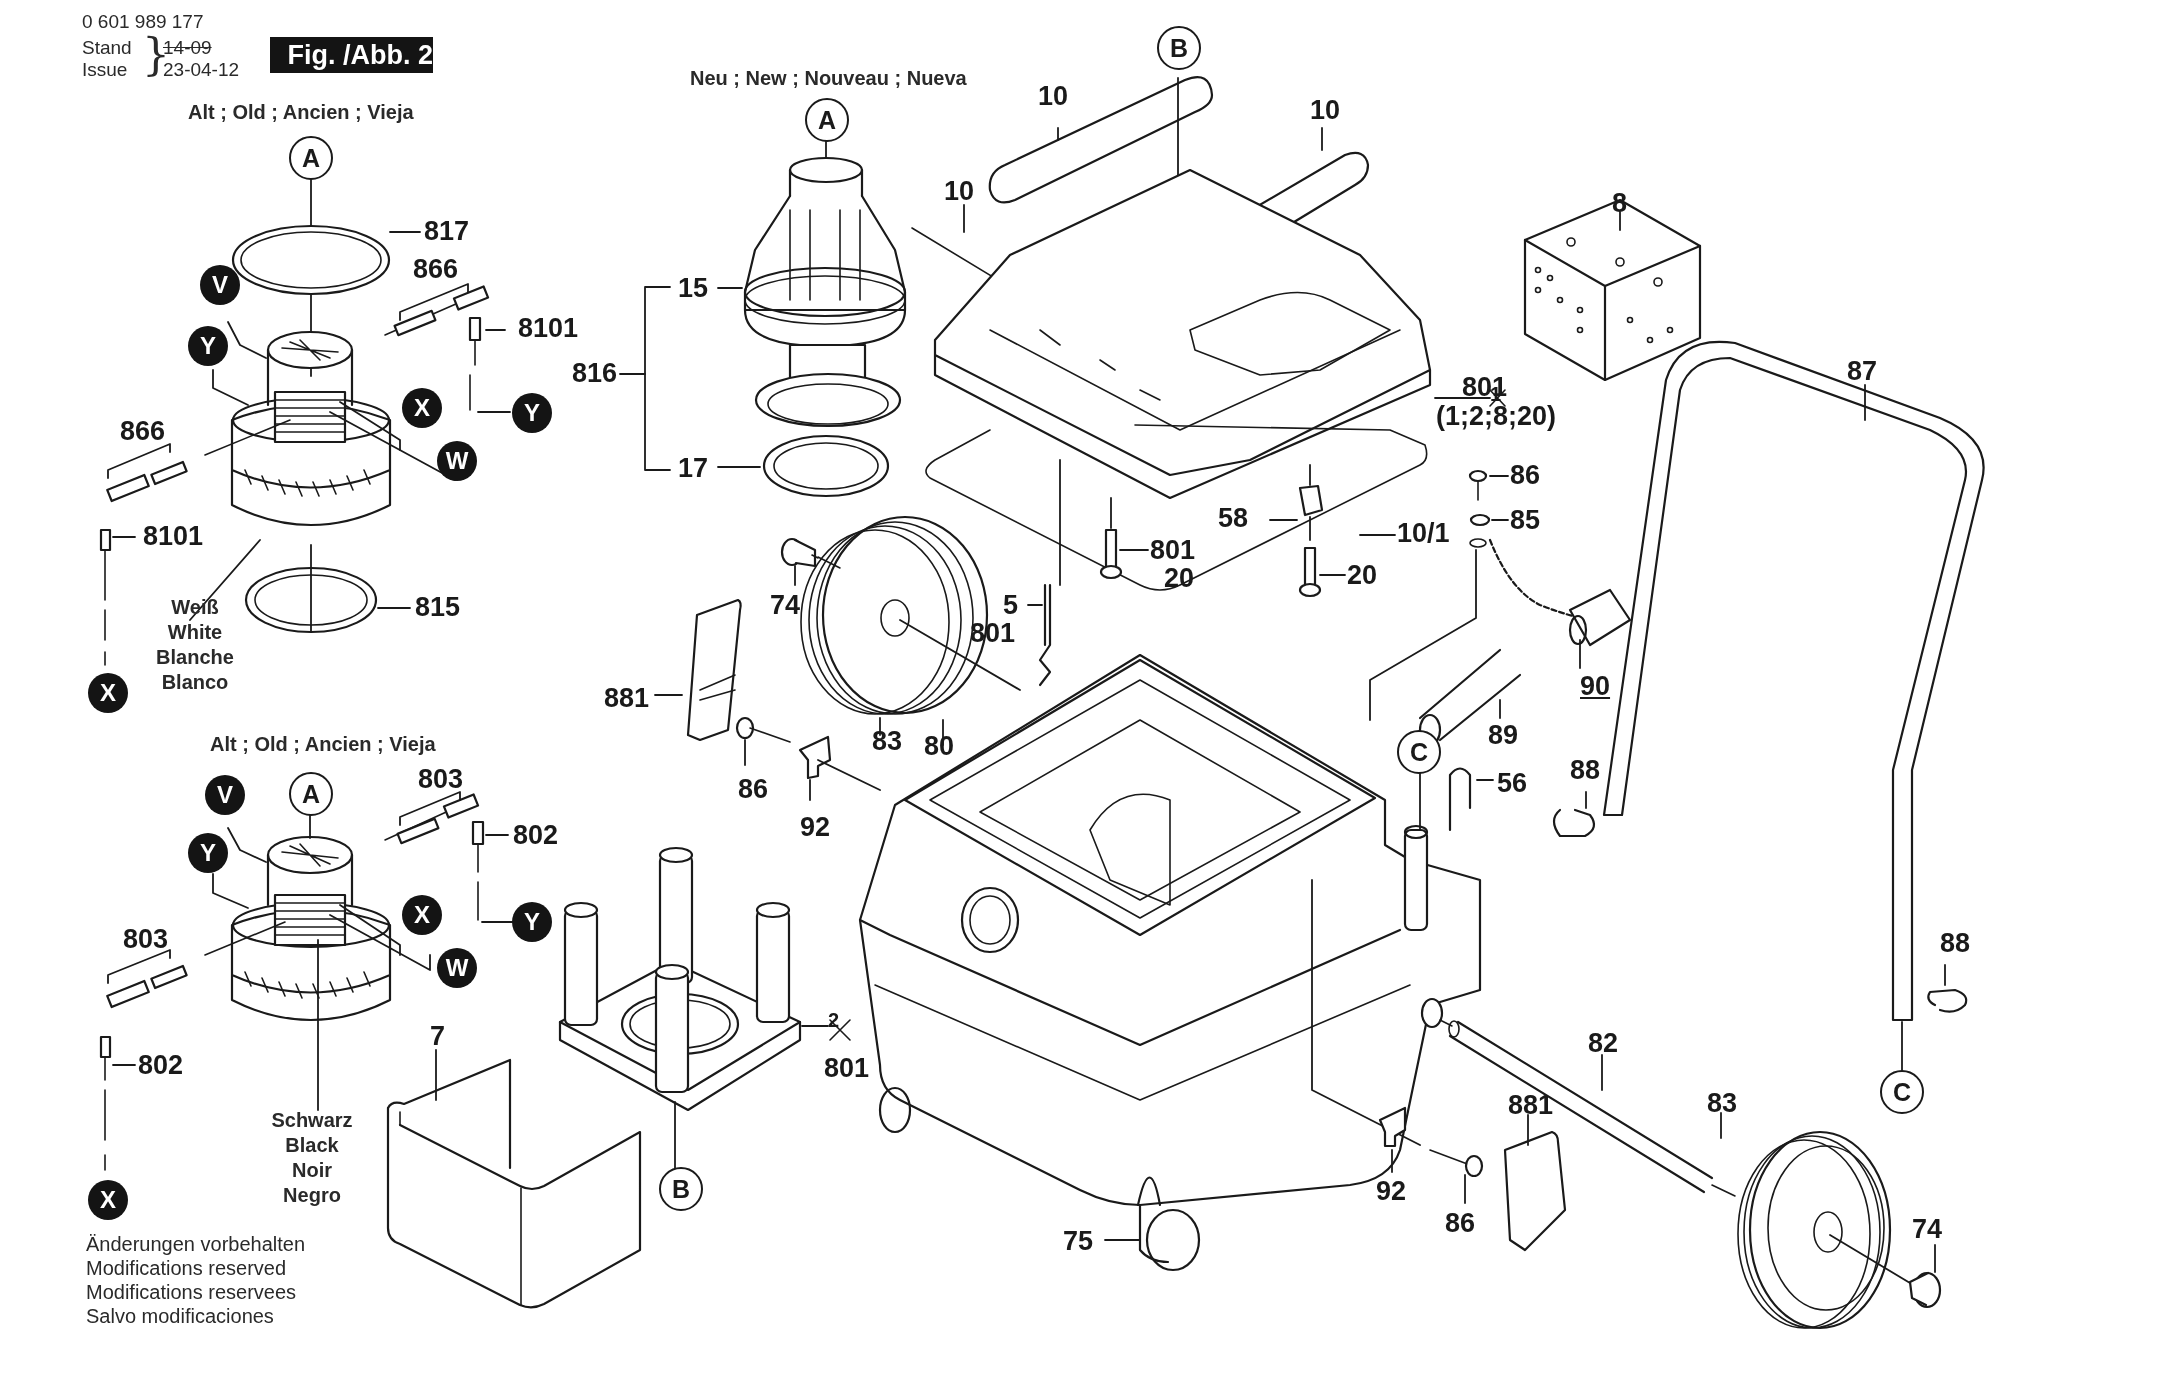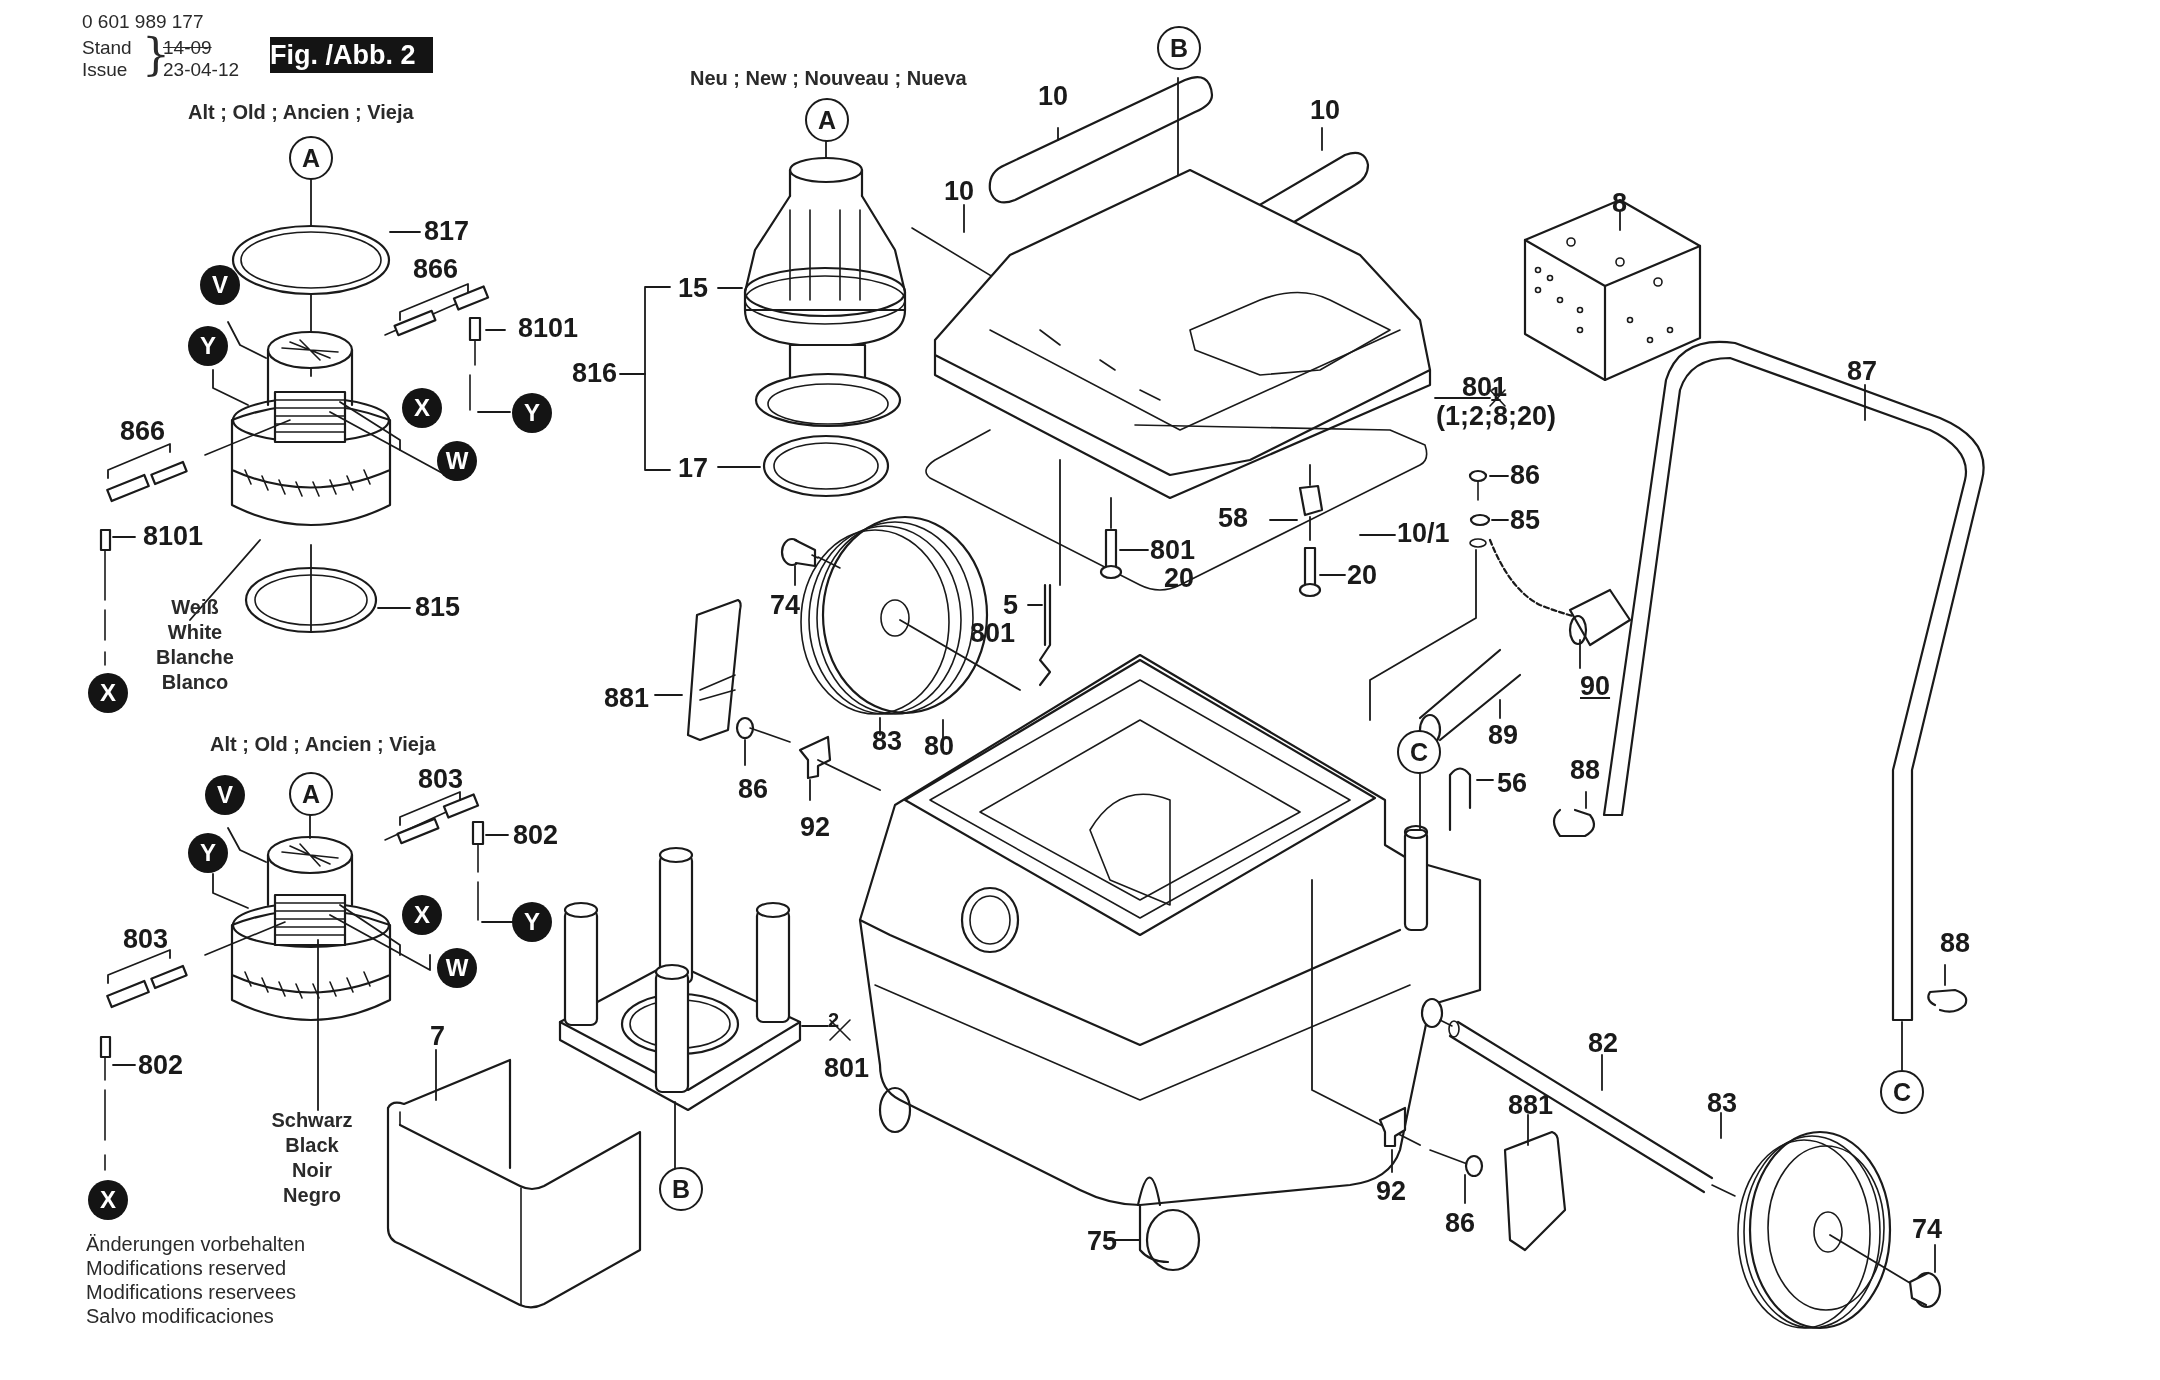--- a/index.html
+++ b/index.html
@@ -10,21 +10,21 @@
   svg.art .thin { stroke-width:1.6; }
   svg.art .lead { stroke-width:1.8; }
   svg.art .fillw { fill:#ffffff; }
   .t { position:absolute; white-space:nowrap; line-height:1; }
   .hdr { font-size:19px; color:#2a2a2a; }
   .num { font-size:27px; font-weight:bold; color:#1a1a1a; }
   .cap { font-size:20px; font-weight:bold; color:#2a2a2a; }
   .col { font-size:20px; font-weight:bold; text-align:center; line-height:1.25; color:#2a2a2a; }
   .note { font-size:20px; line-height:1.2; color:#2a2a2a; }
   .badge { position:absolute; left:270px; top:37px; width:163px; height:36px; background:#141414; color:#fff;
-           font-weight:bold; font-size:27px; line-height:36px; text-align:left; }
+           font-weight:bold; font-size:27px; line-height:36px; text-align:right; }
   .strike { text-decoration:line-through; }
   .ring { position:absolute; width:40px; height:40px; border:2px solid #1a1a1a; border-radius:50%;
           background:#fff; text-align:center; line-height:40px; font-weight:bold; font-size:25px; box-sizing:content-box; }
   .dot { position:absolute; width:40px; height:40px; border-radius:50%; background:#141414; color:#fff;
          text-align:center; line-height:40px; font-weight:bold; font-size:24px; }
   .brace { position:absolute; font-size:44px; line-height:1; color:#2a2a2a; font-family:"DejaVu Serif", serif; }
 </style>
 </head>
 <body>
 
@@ -448,14 +448,14 @@
 
 <div class="t num" style="left:828px;top:1010px;font-size:20px;">2</div>
 <div class="t num" style="left:824px;top:1055px;">801</div>
 <div class="t num" style="left:1940px;top:930px;">88</div>
 
 <div class="t num" style="left:1588px;top:1030px;">82</div>
 <div class="t num" style="left:1707px;top:1090px;">83</div>
 <div class="t num" style="left:1508px;top:1092px;">881</div>
 <div class="t num" style="left:1376px;top:1178px;">92</div>
 <div class="t num" style="left:1445px;top:1210px;">86</div>
-<div class="t num" style="left:1063px;top:1228px;margin-left:24px;">75</div>
+<div class="t num" style="left:1063px;top:1228px;">75</div>
 <div class="t num" style="left:1912px;top:1216px;">74</div>
 
 </body></html>

